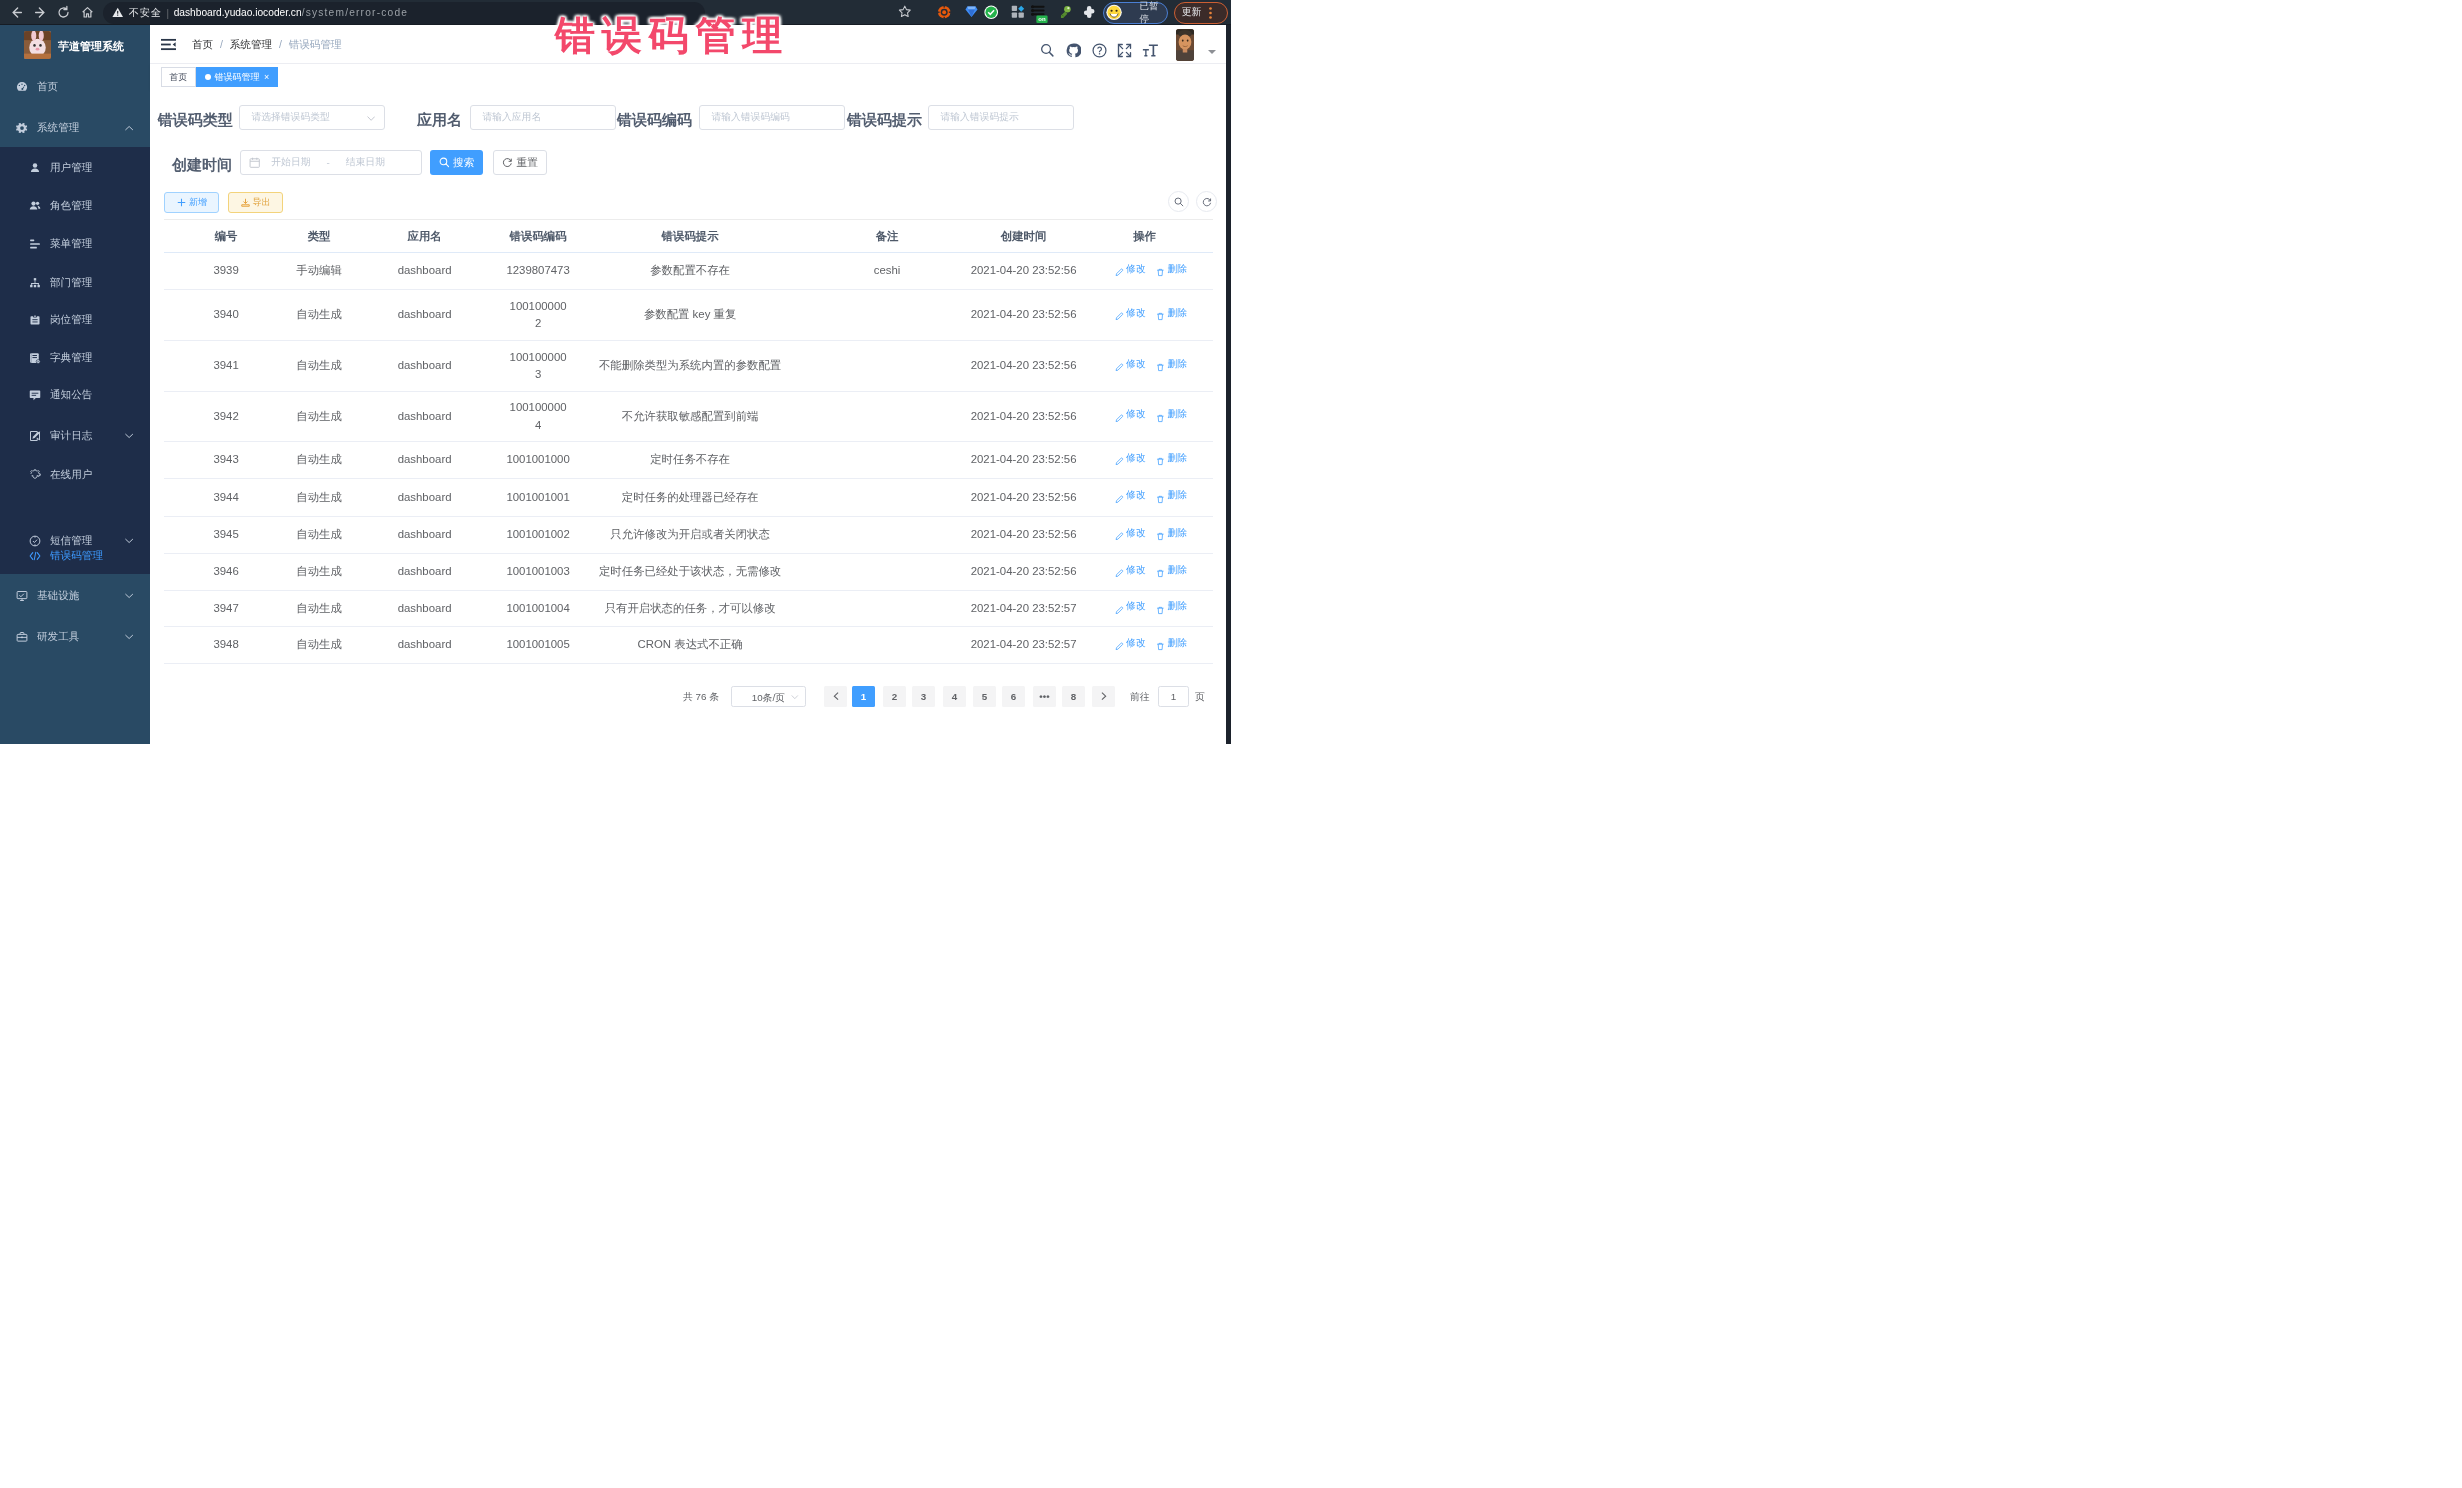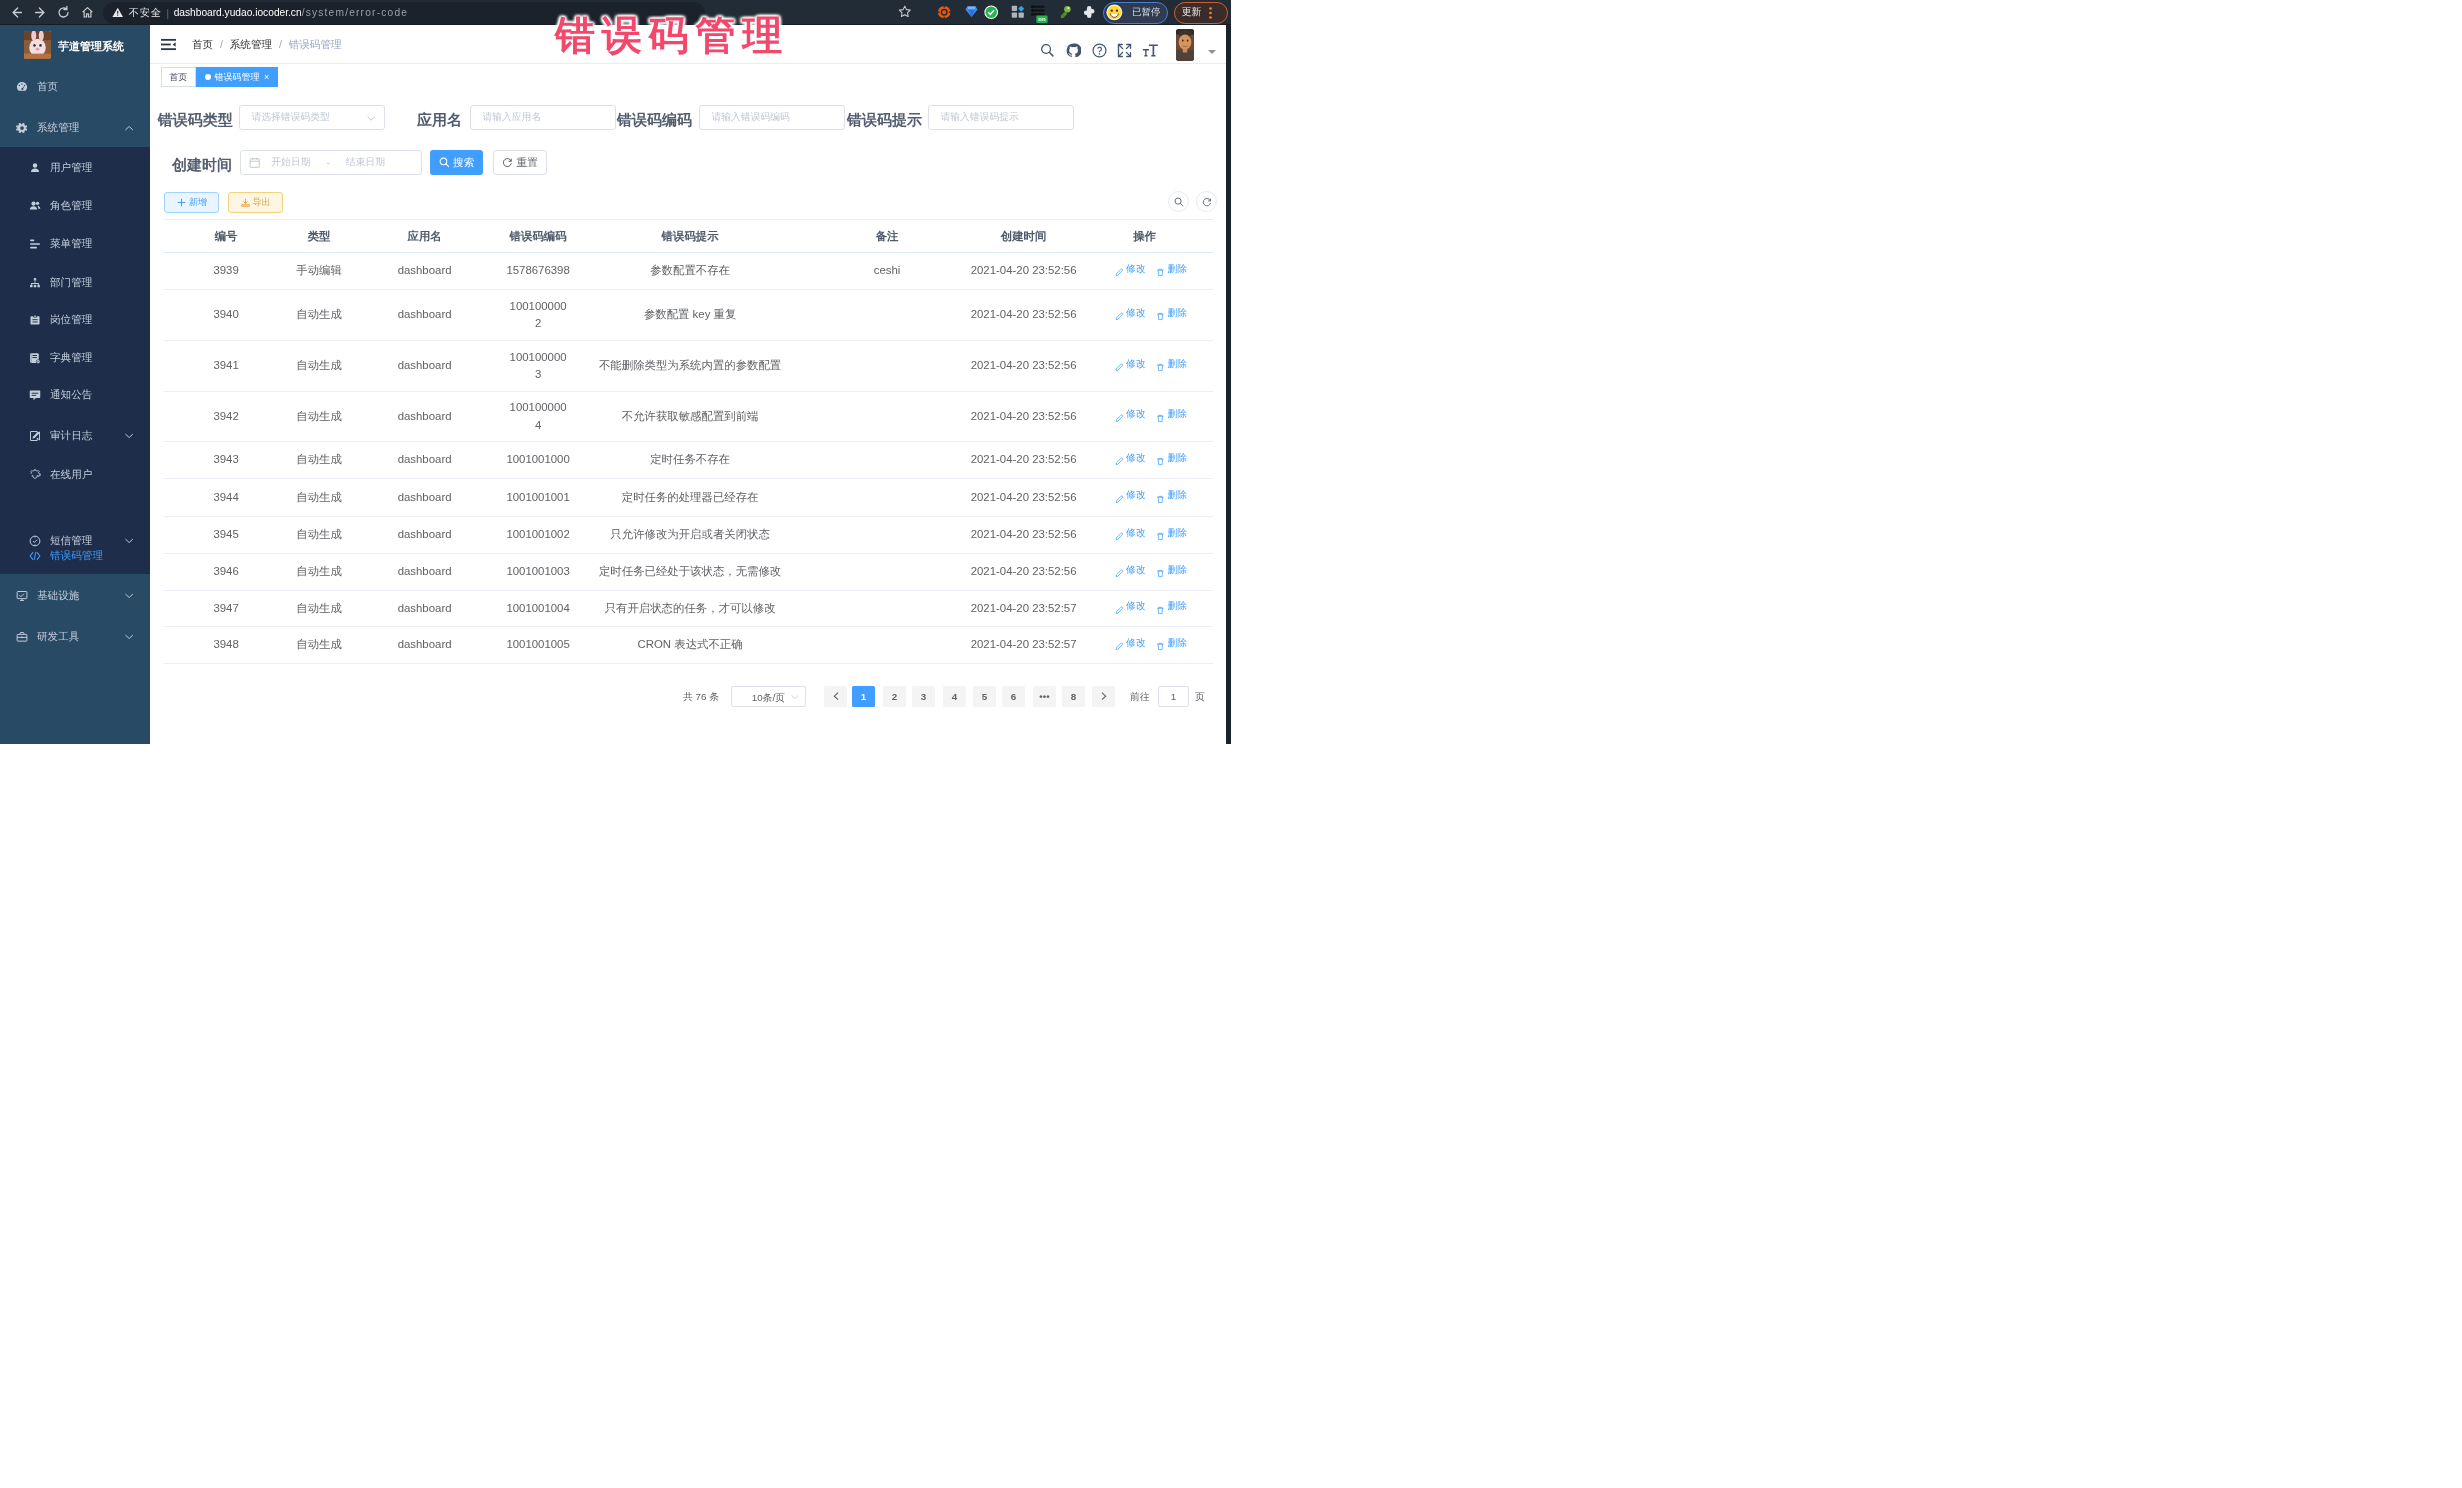--- a/index.html
+++ b/index.html
@@ -168,21 +168,21 @@
   </div>
   <div id="profilepill">
     <svg style="margin-left:2.3px;" width="16.7" height="16.7" viewBox="0 0 22 22">
         <circle cx="11" cy="11" r="10.5" fill="#f6f6f6"></circle>
         <circle cx="11" cy="11" r="9" fill="#ffd83b"></circle>
         <circle cx="7.6" cy="8.8" r="1.5" fill="#3a2b12"></circle>
         <circle cx="14.4" cy="8.8" r="1.5" fill="#3a2b12"></circle>
         <path d="M5.5 12.5c1 3.4 2.8 5 5.5 5s4.5-1.6 5.5-5c-3.6 1.1-7.4 1.1-11 0Z" fill="#fff"></path>
         <path d="M5.5 12.5c1 3.4 2.8 5 5.5 5s4.5-1.6 5.5-5" fill="none" stroke="#3a2b12" stroke-width="1"></path>
       </svg>
-    <span style="margin-left:9px;">已暂停</span>
+    <span style="margin-left:17px;">已暂停</span>
   </div>
   <div id="updatepill">
     <span style="margin-left:6.8px;">更新</span>
     <svg style="margin-left:7.6px;" width="3" height="12" viewBox="0 0 4 16">
         <circle cx="2" cy="2" r="1.8" fill="#e8833a"></circle>
         <circle cx="2" cy="8" r="1.8" fill="#e8833a"></circle>
         <circle cx="2" cy="14" r="1.8" fill="#e8833a"></circle>
       </svg>
   </div>
 </div>
@@ -493,21 +493,21 @@
                 <th>错误码编码</th>
                 <th>错误码提示</th>
                 <th>备注</th>
                 <th>创建时间</th>
                 <th>操作</th>
               </tr>
           <tr style="height:37px;">
                 <td>3939</td>
                 <td>手动编辑</td>
                 <td>dashboard</td>
-                <td>1578676398</td>
+                <td>1239807473</td>
                 <td>参数配置不存在</td>
                 <td>ceshi</td>
                 <td>2021-04-20 23:52:56</td>
                 <td>
             <span class="oplink"><svg width="8.7" height="8.7" viewBox="0 0 16 16" style="margin-right:2.3px;">
                       <path d="M2 14l.8-3.4 8.6-8.6a1.2 1.2 0 0 1 1.7 0l.9.9a1.2 1.2 0 0 1 0 1.7L5.4 13.2Z" fill="none" stroke="#409eff" stroke-width="1.4"></path>
                     </svg>修改</span>
             <span class="oplink"><svg width="8.7" height="8.7" viewBox="0 0 16 16" style="margin-right:2.3px;">
                       <path d="M2 4h12M5.5 4V2.5h5V4M4 4l.8 10h6.4L12 4" fill="none" stroke="#409eff" stroke-width="1.4"></path>
                     </svg>删除</span>

